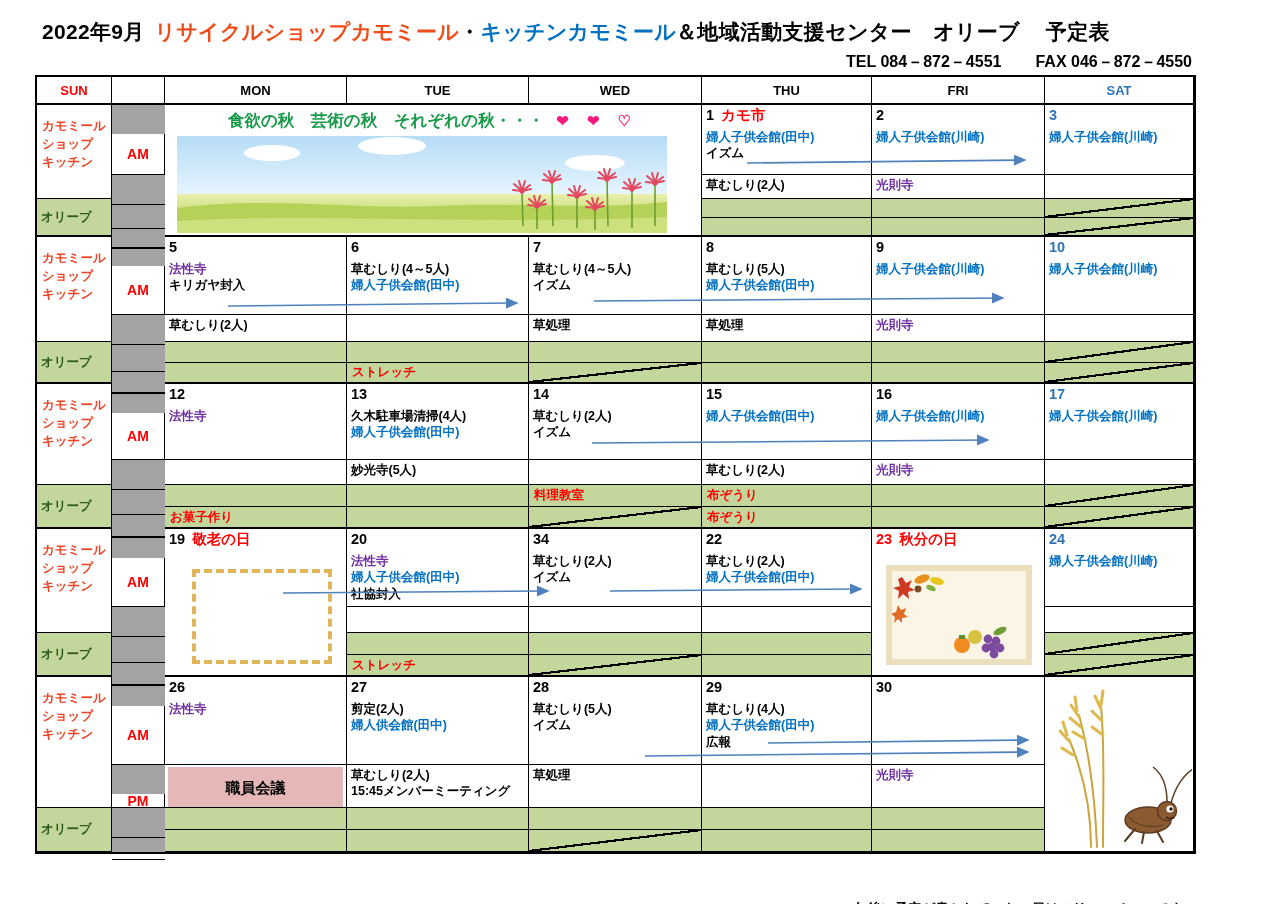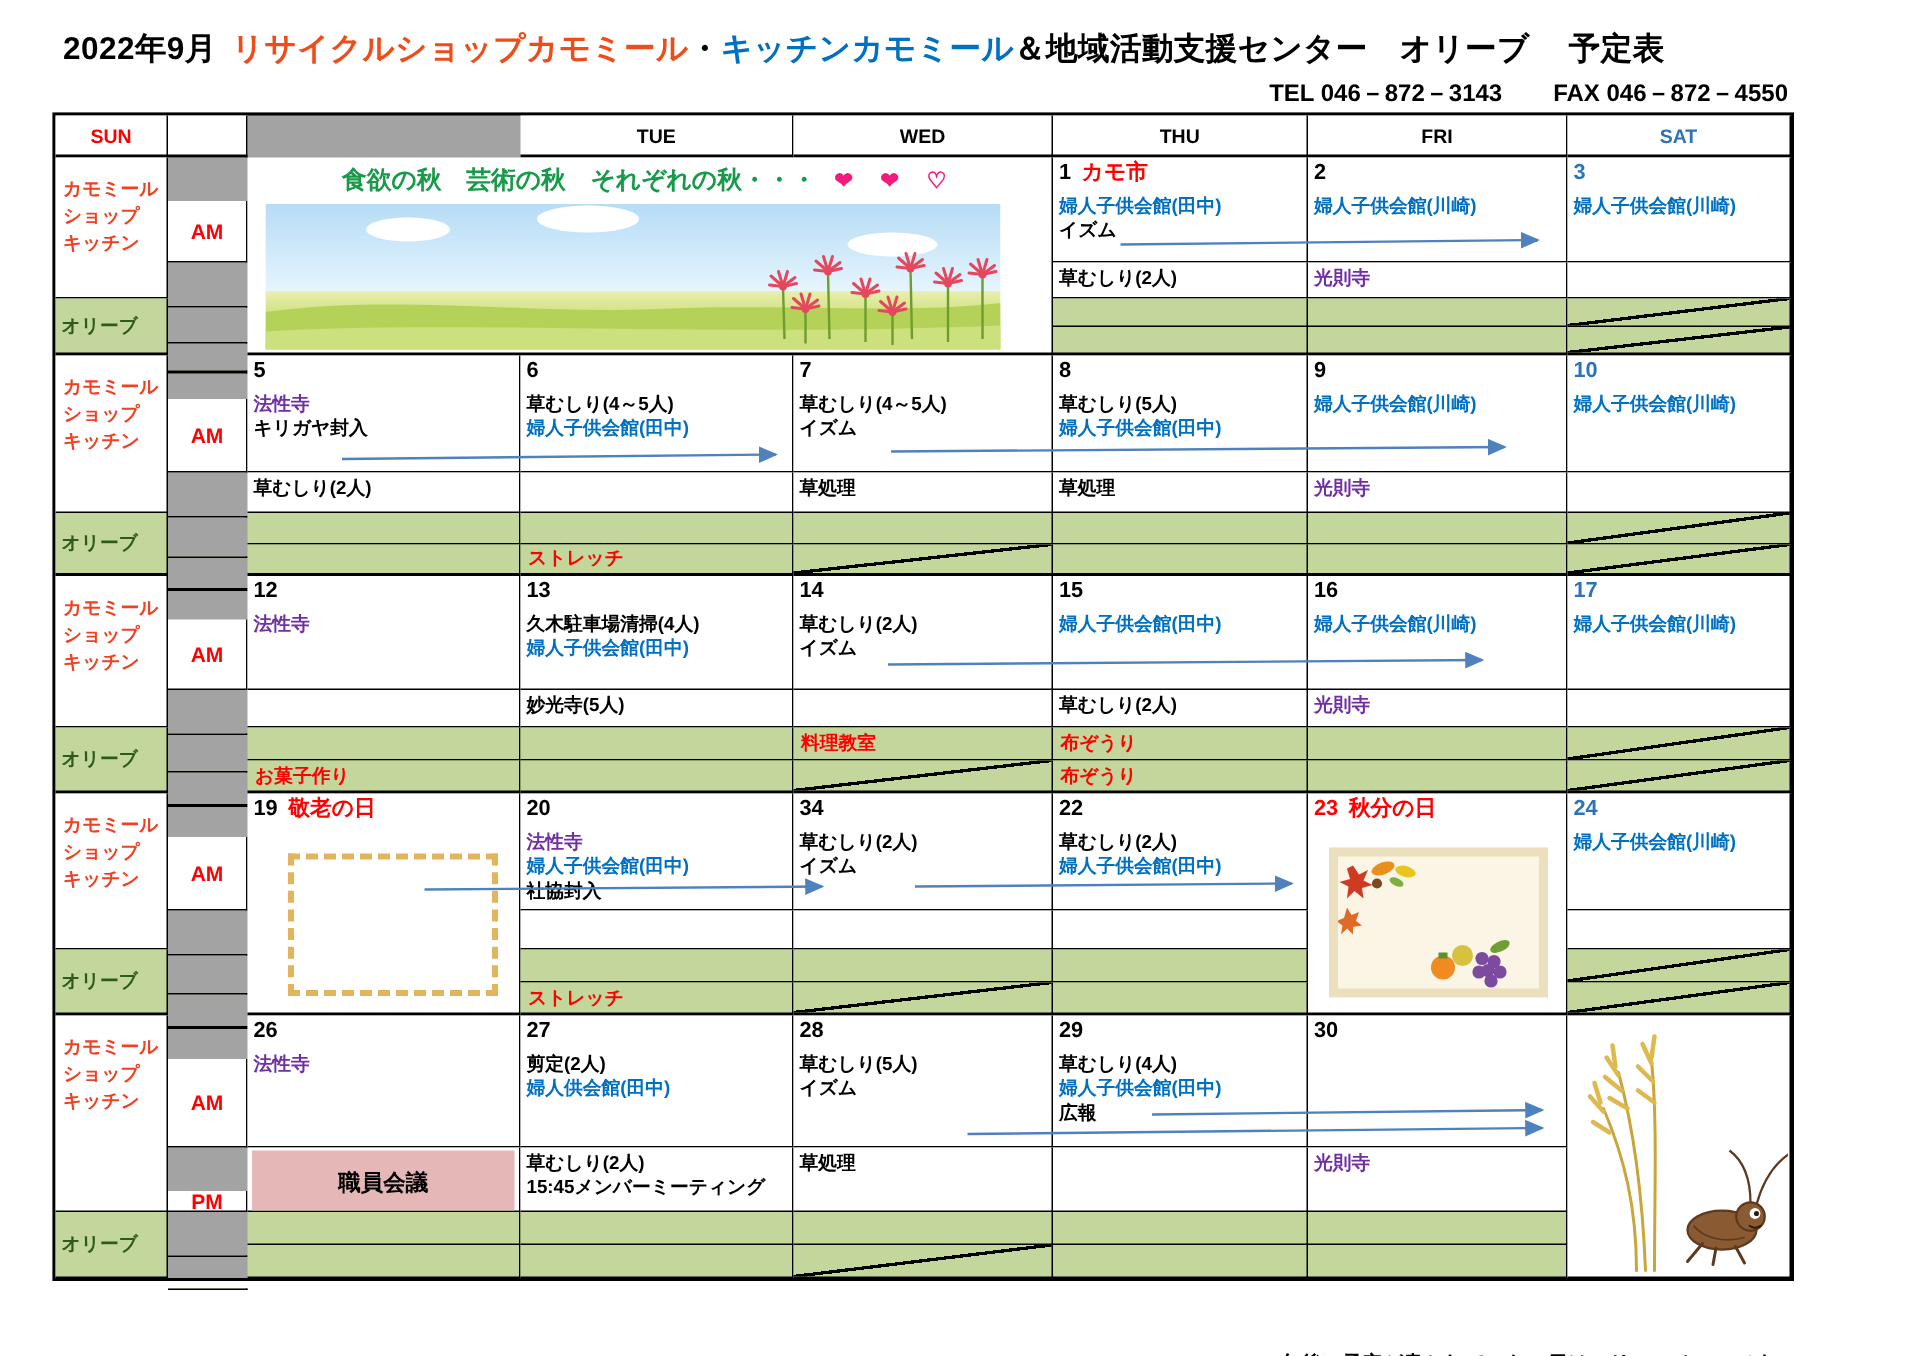--- a/index.html
+++ b/index.html
@@ -50,27 +50,28 @@
   .note{position:absolute;left:35px;top:900px;width:1148px;text-align:right;font-size:13.5px;font-weight:700;}
   svg.arrows{position:absolute;left:0;top:0;pointer-events:none;z-index:5;}
 </style>
 </head>
 <body>
 
 <div class="ttl">
   <span>2022年9月</span><span class="orange">リサイクルショップカモミール</span><span>・</span><span class="blue">キッチンカモミール</span><span>＆地域活動支援センター　オリーブ</span><span class="sched">予定表</span>
 </div>
 <div class="tel">
-  <span>TEL 046－872－3143</span><span class="fax">FAX 046－872－4550</span>
+  <span>TEL 084－872－4551</span><span class="fax">FAX 046－872－4550</span>
 </div>
 
 <div class="cal">
 
   <div class="c hd sun bb" style="grid-area:1/1/2/2">SUN</div>
   <div class="c hd bb" style="grid-area:1/2/2/3"></div>
+  <div class="c hd bb" style="grid-area:1/3/2/4">MON</div>
   <div class="c hd bb" style="grid-area:1/4/2/5">TUE</div>
   <div class="c hd bb" style="grid-area:1/5/2/6">WED</div>
   <div class="c hd bb" style="grid-area:1/7/2/8">FRI</div>
   <div class="c hd bb" style="grid-area:1/6/2/7">THU</div>
   <div class="c hd sat-h bb" style="grid-area:1/8/2/9">SAT</div>
 
   <div class="c lab1" style="grid-area:2/1/4/2">
     <div>カモミール</div>
     <div>ショップ</div>
     <div>キッチン</div>

